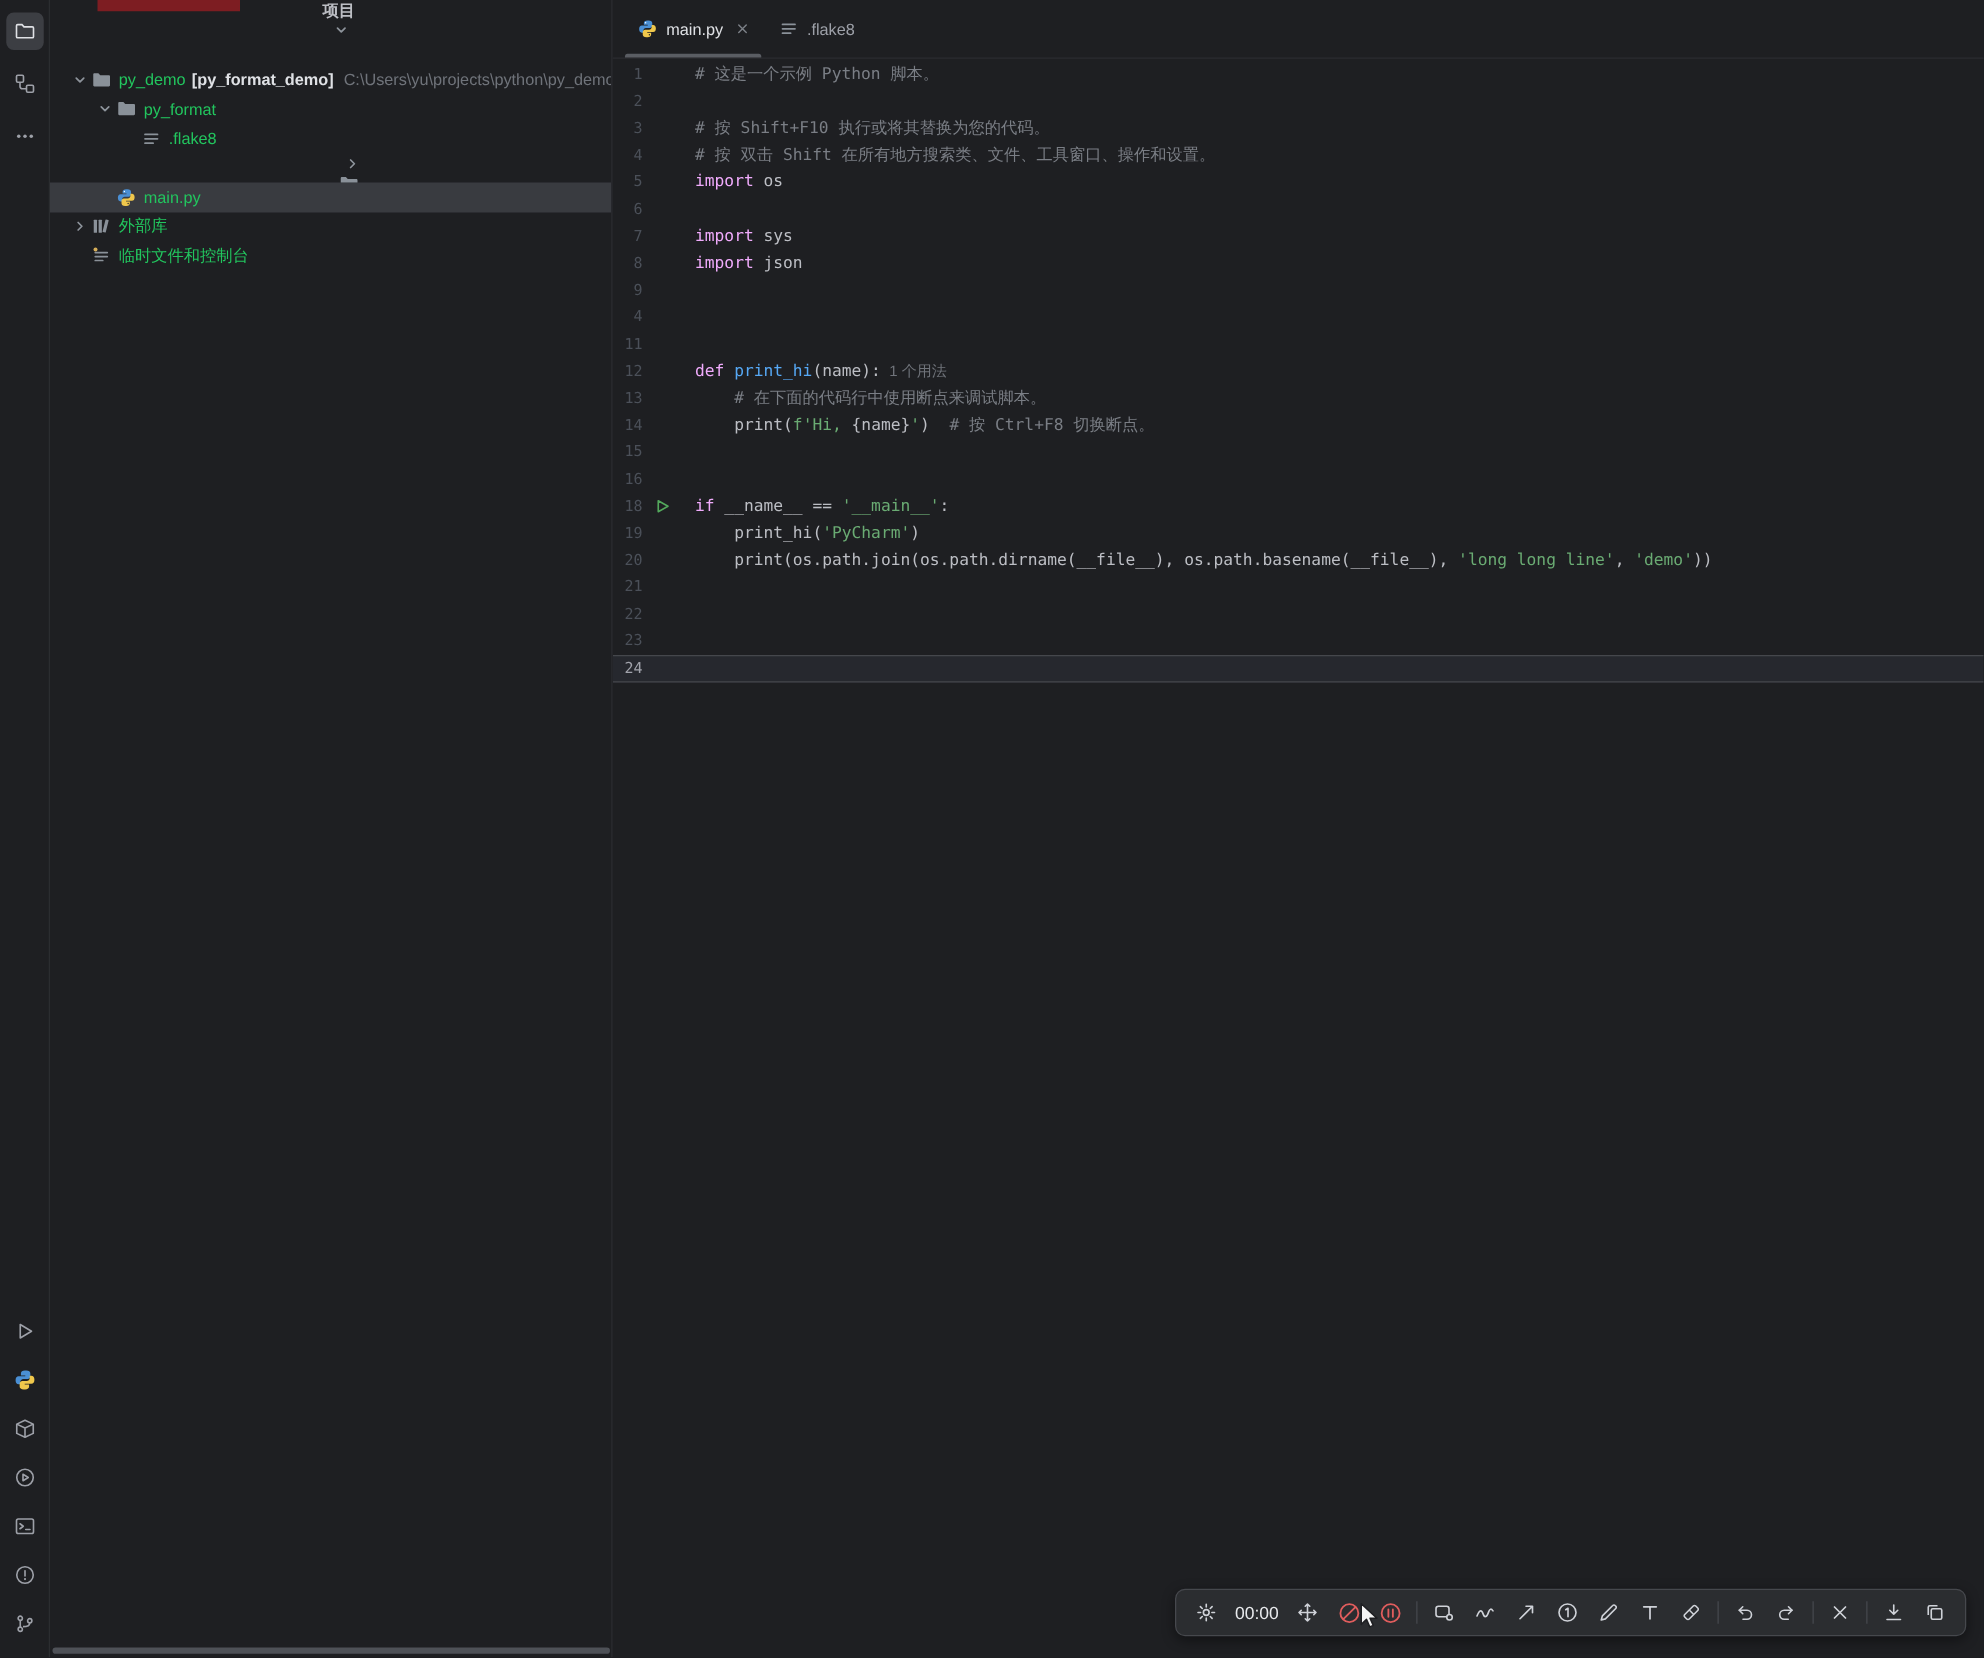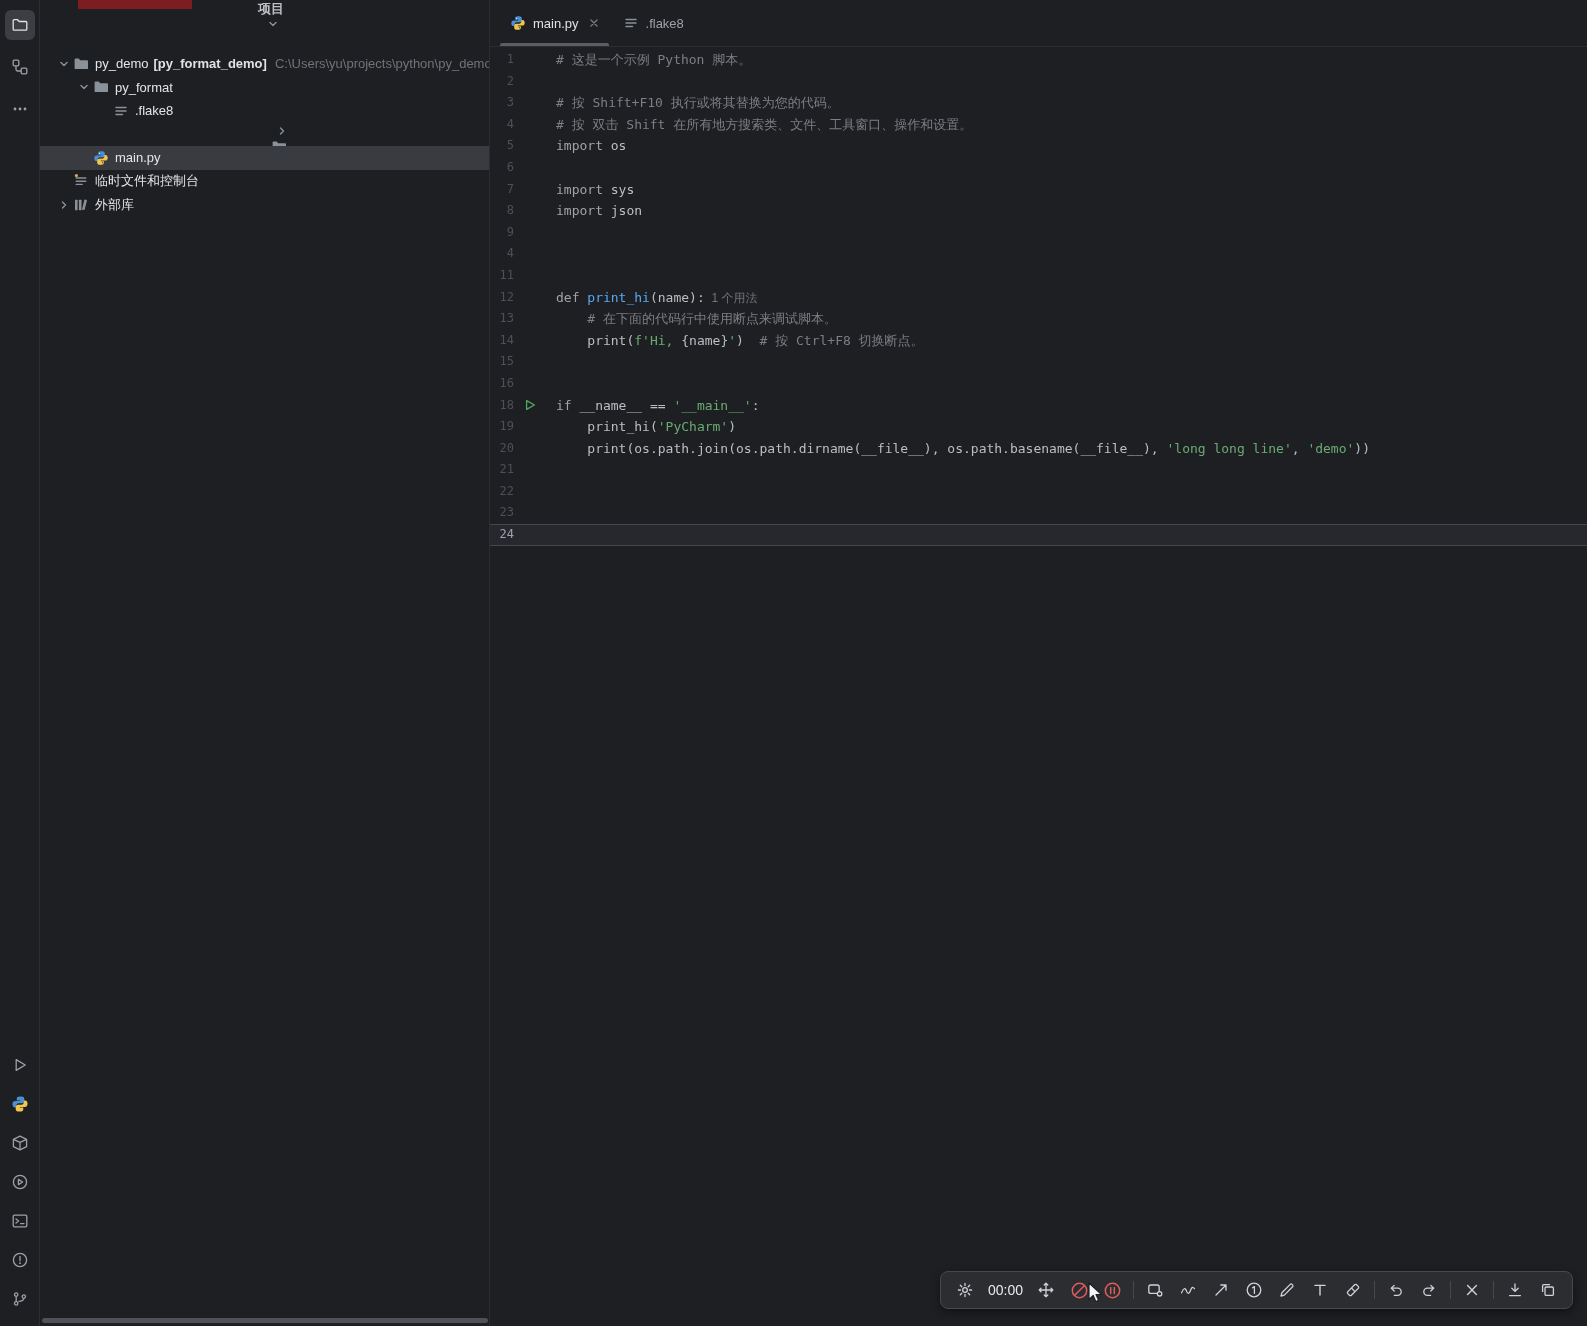--- a/index.html
+++ b/index.html
@@ -26,21 +26,21 @@
   
   .project-panel { width:450px; flex:none; background:#1e1f22; border-right:1px solid #2b2d30; position:relative; overflow:hidden; }
   .panel-header { height:45px; display:flex; align-items:center; padding-left:13px;flex-direction:column; }
   .panel-title { font-weight:700; color:#bcbec4; }
   .panel-title-chevron { margin-left:4px; color:#8d939b; display:flex; align-items:center; }
   .tree { padding-top:7px; }
   .tree-row { height:23.5px; display:flex; align-items:center; white-space:nowrap; overflow:hidden; cursor:default; }
   .tree-row.selected { background:#393b40; }
   .chev { width:18px; height:16px; flex:none; display:flex; align-items:center; justify-content:center; color:#8d939b; }
   .tree-icon { width:16px; height:16px; flex:none; margin-right:6px; display:flex; align-items:center; justify-content:center; }
-  .tree-label { color:#e5e5e5; }
+  .tree-label { color:#22c55e; }
   .tree-label-bold { font-weight:700; color:#dfe1e5; margin-left:5px; }
   .tree-hint { color:#6f737a; margin-left:8px; overflow:hidden; text-overflow:clip; }
   .panel-hscroll { position:absolute; left:2px; bottom:3px; width:446px; height:5px; border-radius:3px; background:#4e5157; }
 
   
   .editor { flex:1; min-width:0; display:flex; flex-direction:column; background:#1e1f22; }
   .tab-bar { height:47px; flex:none; display:flex; align-items:stretch; border-bottom:1px solid #2b2d30; padding-left:8px; }
   .tab { display:flex; align-items:center; gap:7px; padding:0 12px; color:#9da0a8; position:relative; cursor:pointer; }
   .tab.active { color:#dfe1e5; }
   .tab.active::after { content:''; position:absolute; left:2px; right:2px; bottom:0; height:3px; background:#5a5d63; border-radius:2px 2px 0 0; }
@@ -52,21 +52,21 @@
     font-family:"DejaVu Sans Mono","Liberation Mono",monospace; font-size:13px;
   }
   .code-line { display:flex; height:21.6px; line-height:21.6px; white-space:pre; }
   .code-line.caret-line { background:#26282e; box-shadow: inset 0 1px 0 #45474c, inset 0 -1px 0 #45474c; }
   .ln-num { width:24px; flex:none; text-align:right; color:#4b5059; font-size:12px; }
   .caret-line .ln-num { color:#a1a3ab; }
   .ln-gut { width:32px; flex:none; display:flex; align-items:center; justify-content:center; }
   .ln-code { padding-left:10px; white-space:pre; }
 
   .t-c { color:#7a7e85; }
-  .t-k { color:#a3a3a3; }
+  .t-k { color:#f0abfc; }
   .t-s { color:#6aab73; }
   .t-f { color:#56a8f5; }
   .t-t { color:#bcbec4; }
   .t-h { color:#6f737a; font-family:"Liberation Sans","DejaVu Sans",sans-serif; font-size:12px; }
 
   
   .recorder-toolbar {
     position:absolute; left:940px; top:1271px; height:38px; z-index:50;
     background:#2b2d30; border:1px solid #46484d; border-radius:8px;
     display:flex; align-items:center; padding:0 9px; gap:3px;
@@ -245,47 +245,47 @@
             <svg width="16" height="16" viewBox="0 0 16 16">
               <path fill="#4a8fd4" d="M7.95 1.3c-1.85 0-2.85.78-2.85 2.05v1.5h3.1v.55H3.45c-1.3 0-2.15 1.05-2.15 2.85s.85 2.85 2.15 2.85h1.2V9.45c0-1.2.95-2.15 2.15-2.15h3.1c1.05 0 1.9-.85 1.9-1.9V3.35c0-1.27-1-2.05-2.85-2.05z"></path>
               <path fill="#efc74c" d="M8.05 14.7c1.85 0 2.85-.78 2.85-2.05v-1.5H7.8v-.55h4.75c1.3 0 2.15-1.05 2.15-2.85S13.85 4.9 12.55 4.9h-1.2v1.65c0 1.2-.95 2.15-2.15 2.15H6.1c-1.05 0-1.9.85-1.9 1.9v2.05c0 1.27 1 2.05 2.85 2.05z"></path>
               <circle cx="6.5" cy="3.2" r=".55" fill="#ffffff"></circle>
               <circle cx="9.5" cy="12.8" r=".55" fill="#1e1f22"></circle>
             </svg>
           </span>
           <span class="tree-label">main.py</span>
         </div>
         <div class="tree-row" style="padding-left: 15px;">
-          <span class="chev"></span>
-          <span class="tree-icon">
-            <svg width="16" height="16" viewBox="0 0 16 16">
-              <g stroke="#8a9199" stroke-width="1.4" stroke-linecap="round" fill="none">
-                <path d="M3.2 5h9.6M3.2 8.2h9.6M3.2 11.4h6"></path>
-              </g>
-              <circle cx="3.4" cy="2.6" r="1.6" fill="#d6ae58"></circle>
-            </svg>
-          </span>
-          <span class="tree-label">临时文件和控制台</span>
-        </div>
-        <div class="tree-row" style="padding-left: 15px;">
           <span class="chev">
             <svg width="12" height="12" viewBox="0 0 12 12">
               <path d="M4.5 3 7.5 6 4.5 9" fill="none" stroke="currentColor" stroke-width="1.4" stroke-linecap="round" stroke-linejoin="round"></path>
             </svg>
           </span>
           <span class="tree-icon">
             <svg width="16" height="16" viewBox="0 0 16 16">
               <g fill="#8a9199">
                 <rect x="2" y="2.8" width="2.6" height="10.4" rx="0.4"></rect>
                 <rect x="5.9" y="2.8" width="2.6" height="10.4" rx="0.4"></rect>
                 <rect x="10.2" y="2.6" width="2.6" height="10.4" rx="0.4" transform="rotate(14 11.5 7.8)"></rect>
               </g>
             </svg>
           </span>
           <span class="tree-label">外部库</span>
+        </div>
+        <div class="tree-row" style="padding-left: 15px;">
+          <span class="chev"></span>
+          <span class="tree-icon">
+            <svg width="16" height="16" viewBox="0 0 16 16">
+              <g stroke="#8a9199" stroke-width="1.4" stroke-linecap="round" fill="none">
+                <path d="M3.2 5h9.6M3.2 8.2h9.6M3.2 11.4h6"></path>
+              </g>
+              <circle cx="3.4" cy="2.6" r="1.6" fill="#d6ae58"></circle>
+            </svg>
+          </span>
+          <span class="tree-label">临时文件和控制台</span>
         </div>
       </div>
     <div class="panel-hscroll"></div>
   </div>
 
   <div class="editor">
     <div class="tab-bar">
         <div class="tab active">
           <span class="tab-icon">
             <svg width="16" height="16" viewBox="0 0 16 16">

